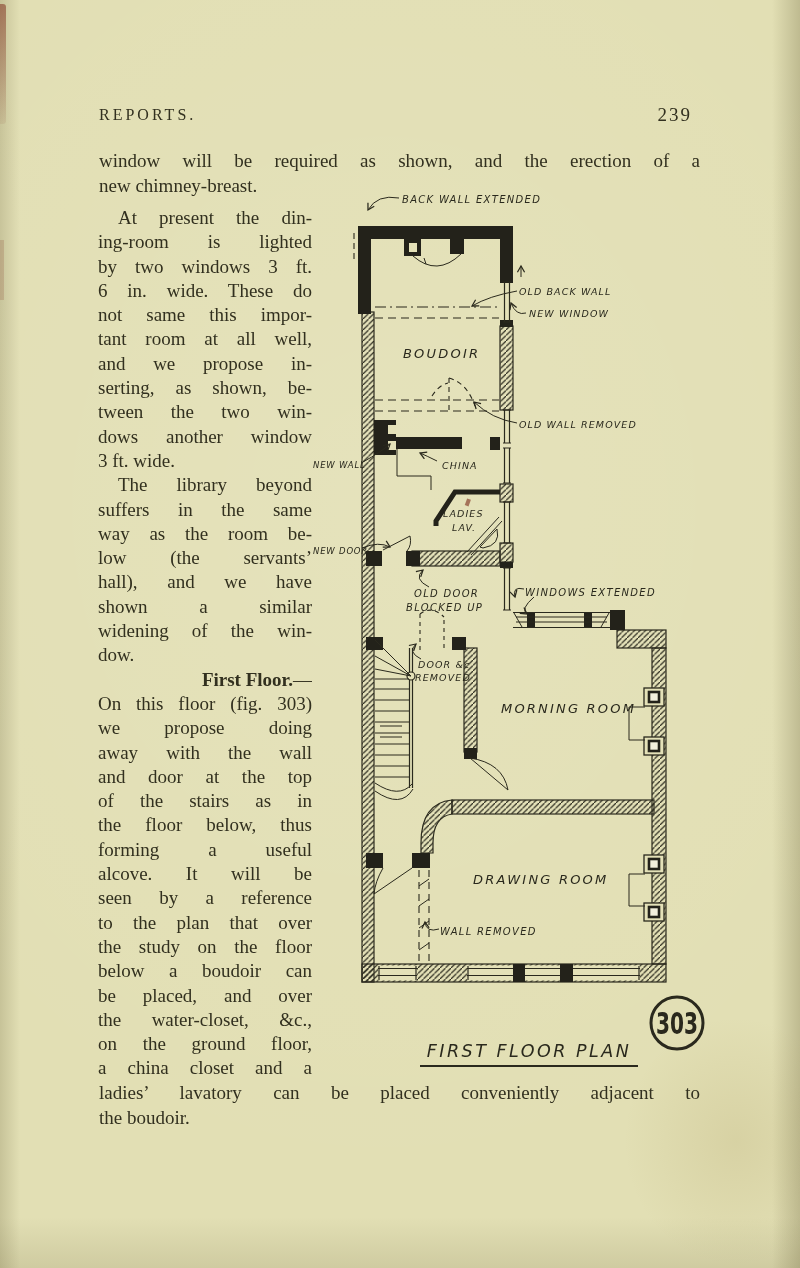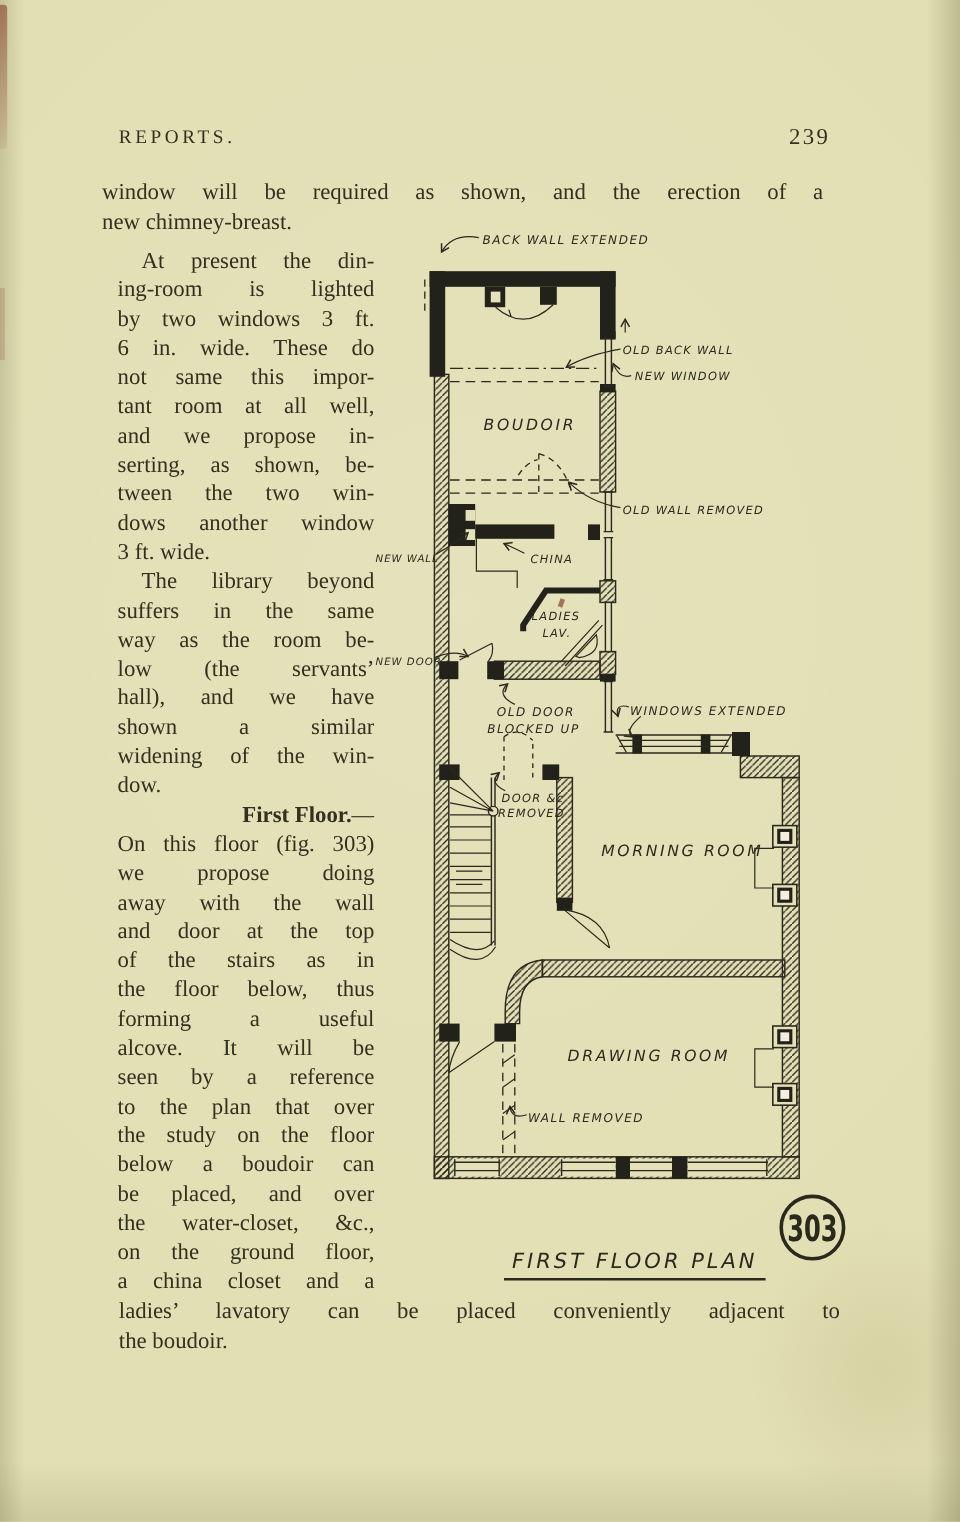--- a/index.html
+++ b/index.html
@@ -14,21 +14,21 @@
     font-family:"Liberation Serif", serif;
     color:#32301f;
   }
   .edge-mark{position:absolute;left:0;top:4px;width:6px;height:120px;
     background:linear-gradient(180deg, rgba(128,48,32,.55), rgba(128,48,32,.08));
     border-radius:0 3px 3px 0;}
   .edge-mark2{position:absolute;left:0;top:240px;width:4px;height:60px;background:rgba(128,48,32,.18);}
   .header-row{position:absolute;left:99px;top:106px;width:601px;height:24px}
   .running-title{position:absolute;left:0;right:0;text-align:left;font-size:16px;letter-spacing:3px}
   .page-num{position:absolute;right:8px;top:-2px;font-size:19px;letter-spacing:2px}
-  .intro{position:absolute;left:85px;top:149px;width:601px;font-size:19px;line-height:24.6px}
+  .intro{position:absolute;left:99px;top:149px;width:601px;font-size:19px;line-height:24.6px}
   .col{position:absolute;left:98px;top:206px;width:214px;font-size:19px;line-height:24.3px}
   .closing{position:absolute;left:99px;top:1081px;width:601px;font-size:19px;line-height:24.6px}
   .tl{height:24.3px;overflow:hidden}
   .intro .tl,.closing .tl{height:24.6px}
   .j{text-align:justify;text-align-last:justify}
   .l{text-align:center;text-align-last:left}
   .ind{text-indent:20px}
   .lead{display:flex;justify-content:flex-end;padding-left:20px}
   .b{font-weight:bold}
   svg.plan{position:absolute;left:300px;top:182px;width:500px;height:900px}

